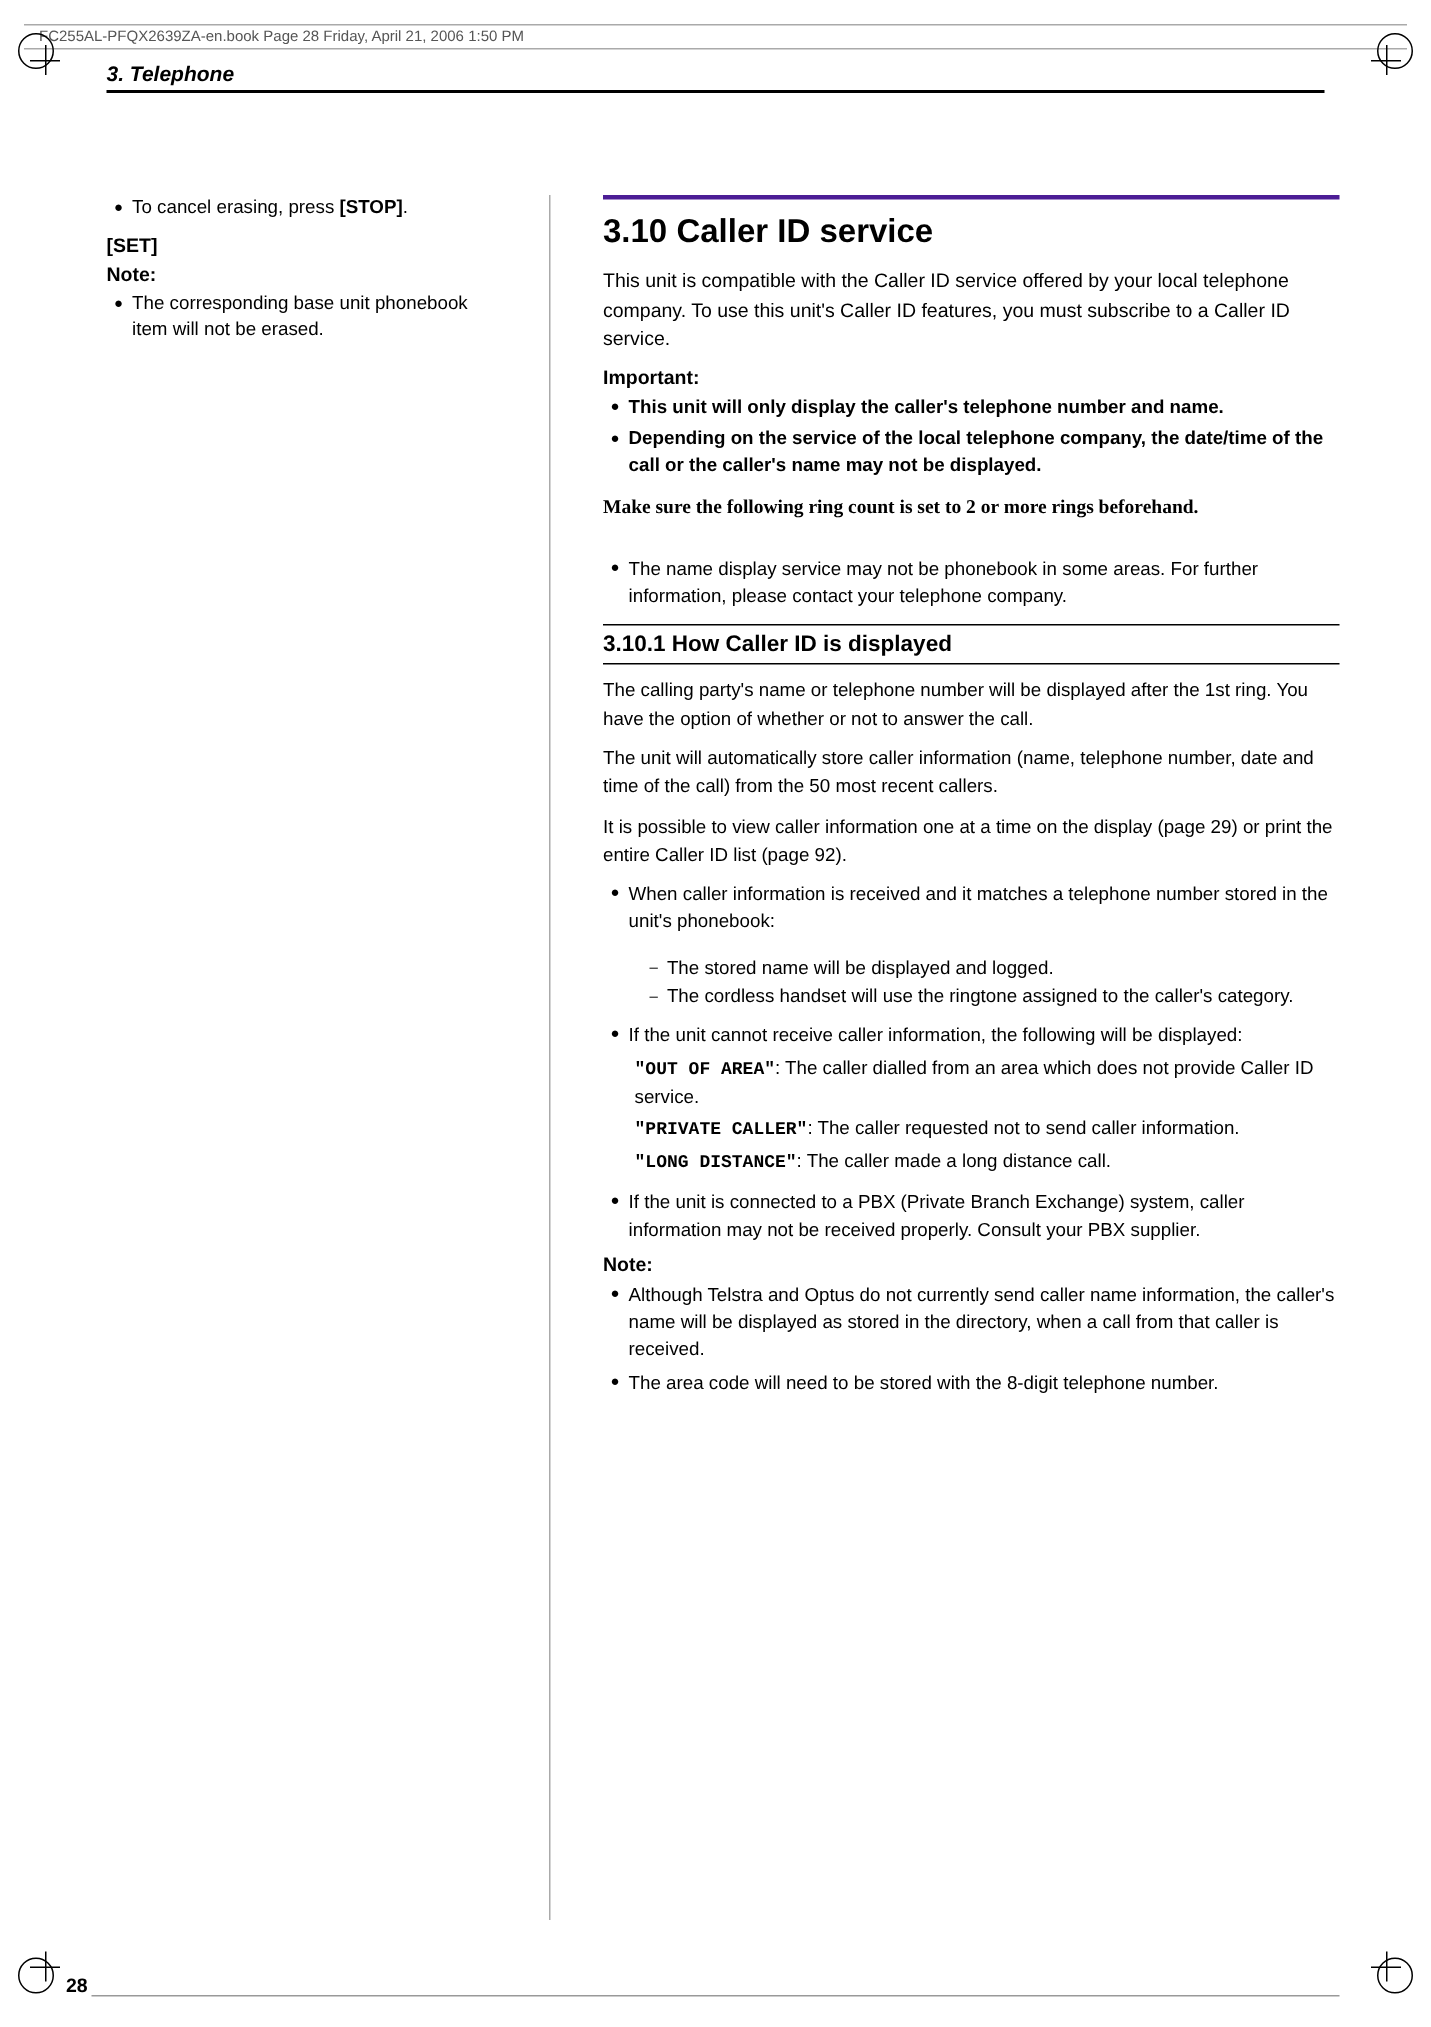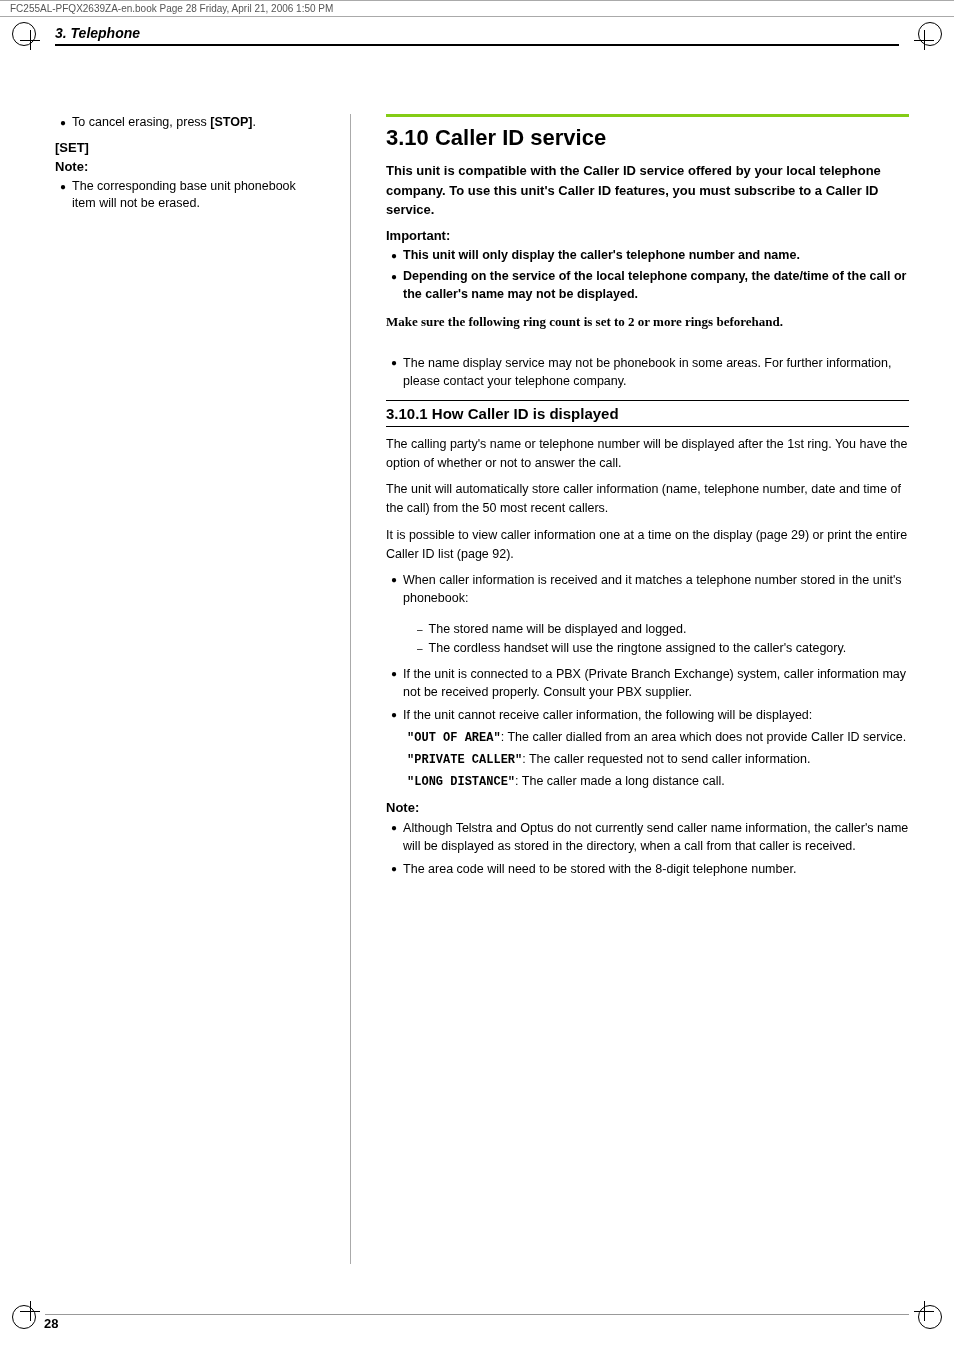--- a/index.html
+++ b/index.html
@@ -11,21 +11,21 @@
       width: 954px;
       min-height: 1351px;
       position: relative;
     }
 
     .page-container {
       width: 954px;
       min-height: 1351px;
       background: #fff;
       position: relative;
-      padding: 0;
+      padding: 16px;
     }
 
     
     .file-info-bar {
       border-top: 1px solid #aaa;
       border-bottom: 1px solid #aaa;
       padding: 2px 10px;
       font-size: 10px;
       color: #555;
       background: #fff;
@@ -124,27 +124,27 @@
       font-weight: bold;
       font-size: 13px;
       margin-bottom: 4px;
     }
 
     
     .section-title-large {
       font-size: 22px;
       font-weight: bold;
       margin-bottom: 10px;
-      border-top: 3px solid #84cc16;
+      border-top: 3px solid #4c1d95;
       padding-top: 8px;
       line-height: 1.2;
     }
 
     .intro-bold {
-      font-weight: bold;
+      font-weight: normal;
       font-size: 13px;
       line-height: 1.5;
       margin-bottom: 8px;
     }
 
     .important-label {
       font-weight: bold;
       font-size: 13px;
       margin-bottom: 4px;
     }
@@ -363,42 +363,42 @@
             <span>When caller information is received and it matches a telephone number stored in the unit's phonebook:</span>
             <ul class="nested-dash">
               <li>
                 <span>The stored name will be displayed and logged.</span>
               </li>
               <li>
                 <span>The cordless handset will use the ringtone assigned to the caller's category.</span>
               </li>
             </ul>
           </div>
-        </li>
-
-        <li>
-          <span>If the unit is connected to a PBX (Private Branch Exchange) system, caller information may not be received properly. Consult your PBX supplier.</span>
         </li>
 
         <li>
           <div>
             <span>If the unit cannot receive caller information, the following will be displayed:</span>
             <div style="margin-top: 4px; padding-left: 4px;">
               <div style="margin-bottom: 3px; font-size: 12.5px; line-height: 1.5;">
                 <span class="monospace">"OUT OF AREA"</span><span>: The caller dialled from an area which does not provide Caller ID service.</span>
               </div>
               <div style="margin-bottom: 3px; font-size: 12.5px; line-height: 1.5;">
                 <span class="monospace">"PRIVATE CALLER"</span><span>: The caller requested not to send caller information.</span>
               </div>
               <div style="margin-bottom: 3px; font-size: 12.5px; line-height: 1.5;">
                 <span class="monospace">"LONG DISTANCE"</span><span>: The caller made a long distance call.</span>
               </div>
             </div>
           </div>
         </li>
+
+        <li>
+          <span>If the unit is connected to a PBX (Private Branch Exchange) system, caller information may not be received properly. Consult your PBX supplier.</span>
+        </li>
       </ul>
 
       <div class="note-label">Note:</div>
       <ul class="bullet-list-right">
         <li>
           <span>Although Telstra and Optus do not currently send caller name information, the caller's name will be displayed as stored in the directory, when a call from that caller is received.</span>
         </li>
         <li>
           <span>The area code will need to be stored with the 8-digit telephone number.</span>
         </li>

